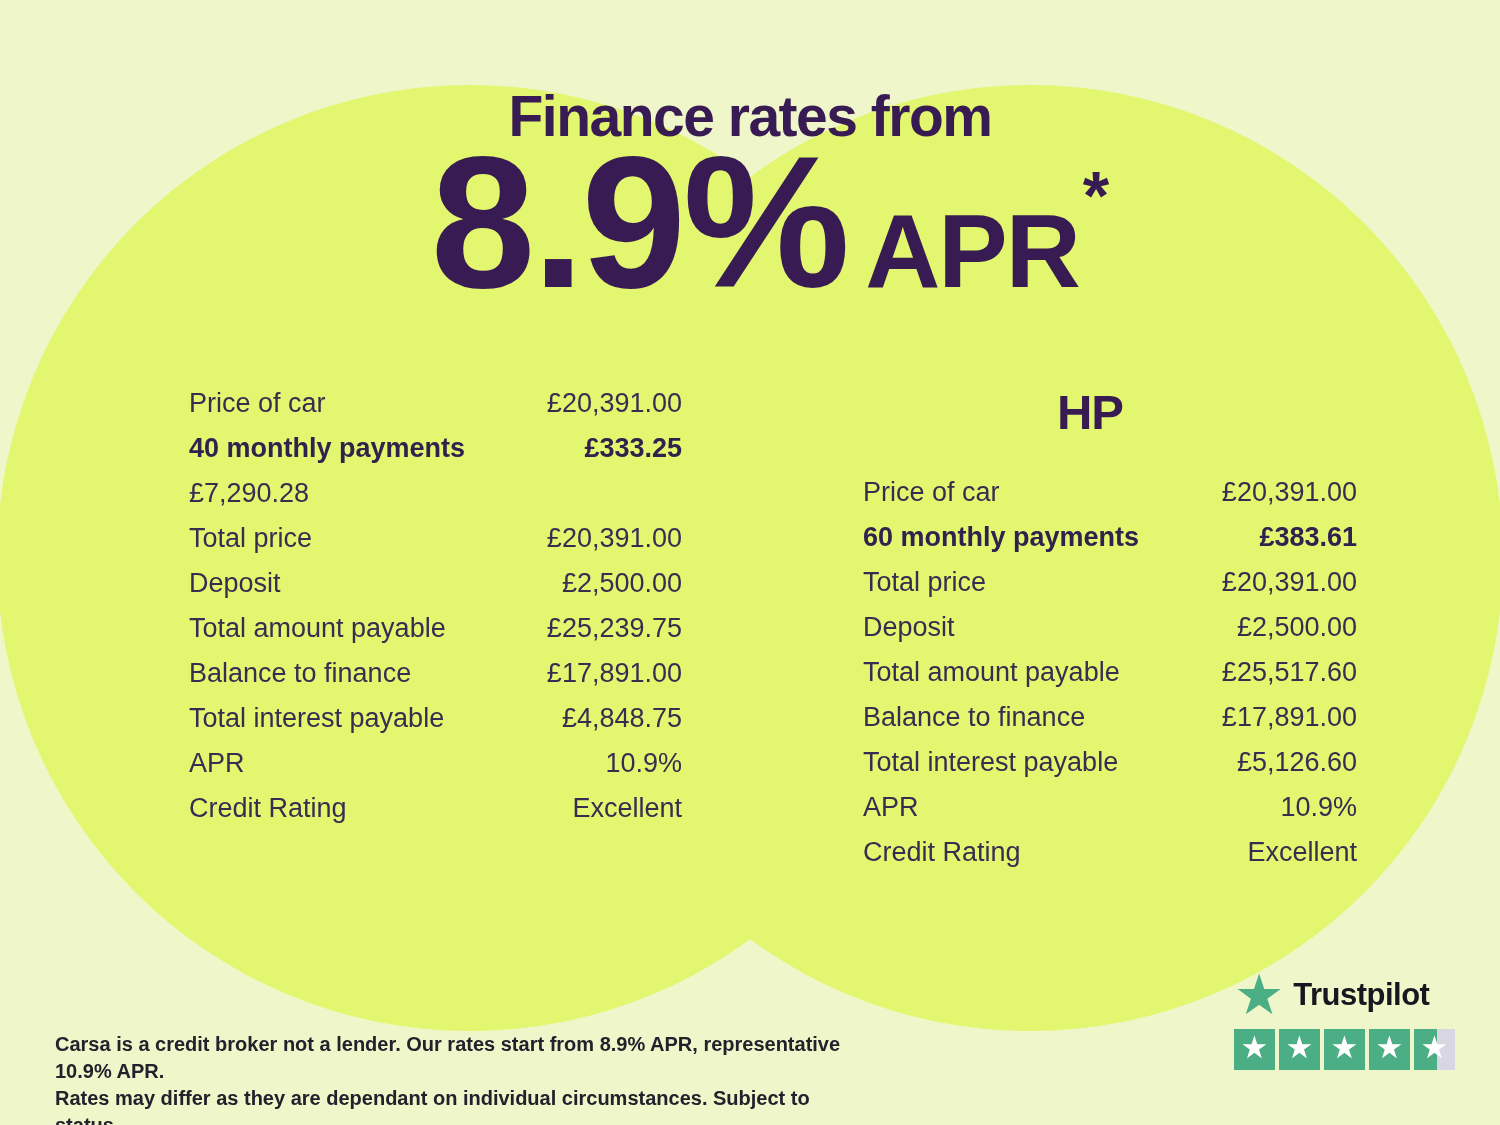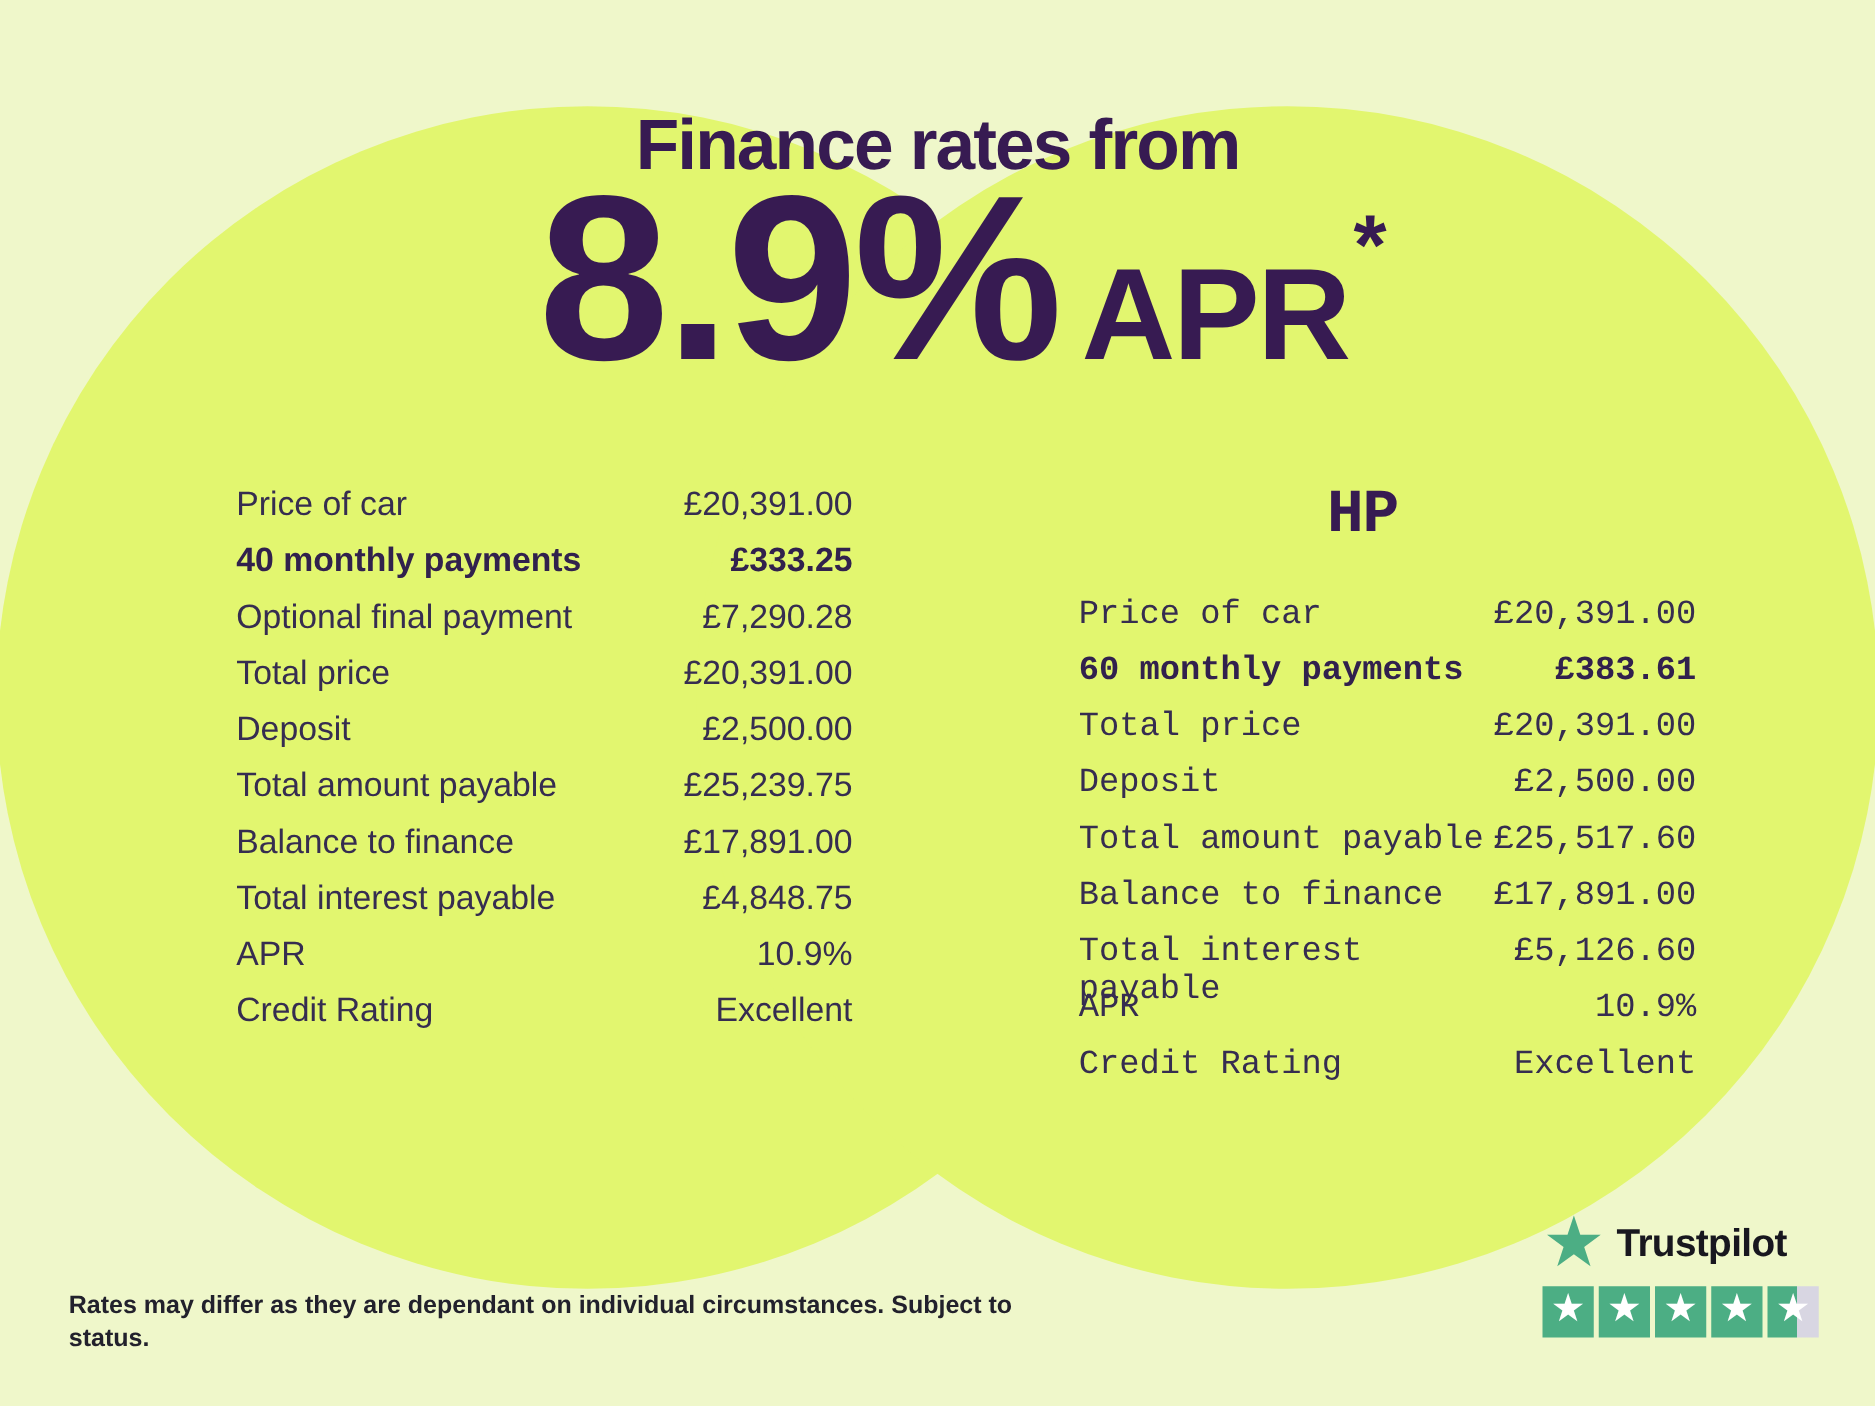--- a/index.html
+++ b/index.html
@@ -58,21 +58,21 @@
   }
   .rate-ast{
     font-size:68px;font-weight:800;
     position:relative;top:-68px;margin-left:4px;
   }
 
   .plan{
     position:absolute;top:388px;
   }
   .plan.pcp{left:189px;width:493px;}
-  .plan.hp{left:863px;width:494px;font-family:Liberation Mono, monospace;}
+  .plan.hp{left:863px;width:494px;}
   .plan-heading{
     text-align:center;
     font-size:49px;font-weight:800;letter-spacing:-1px;
     color:var(--purple);
     line-height:1;
     margin-bottom:40px;
   }
   .plan.pcp .plan-heading{transform:translateX(-7px);}
   .plan.hp .plan-heading{transform:translateX(-20px);}
   .row{
@@ -145,21 +145,20 @@
     <div class="plan pcp">
       <div class="row">
         <span class="label">Price of car</span>
         <span class="value">£20,391.00</span>
       </div>
       <div class="row bold">
         <span class="label">40 monthly payments</span>
         <span class="value">£333.25</span>
       </div>
       <div class="row">
-        <span class="label">Optional final payment</span>
         <span class="value">£7,290.28</span>
       </div>
       <div class="row">
         <span class="label">Total price</span>
         <span class="value">£20,391.00</span>
       </div>
       <div class="row">
         <span class="label">Deposit</span>
         <span class="value">£2,500.00</span>
       </div>
@@ -219,20 +218,21 @@
         <span class="label">APR</span>
         <span class="value">10.9%</span>
       </div>
       <div class="row">
         <span class="label">Credit Rating</span>
         <span class="value">Excellent</span>
       </div>
     </div>
 
     <div class="disclaimer">
+      <p>Carsa is a credit broker not a lender. Our rates start from 8.9% APR, representative 10.9% APR.</p>
       <p>Rates may differ as they are dependant on individual circumstances. Subject to status.</p>
     </div>
 
     <div class="trustpilot">
       <div class="tp-head">
         <span class="tp-logo-star">★</span>
         <span class="tp-word">Trustpilot</span>
       </div>
       <div class="tp-rating">
         <span class="tp-box">

